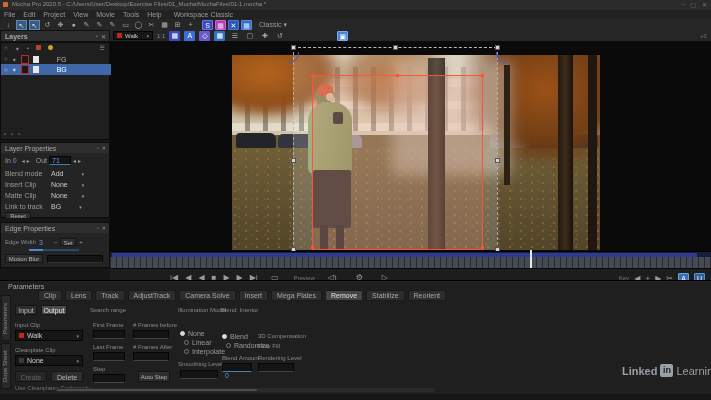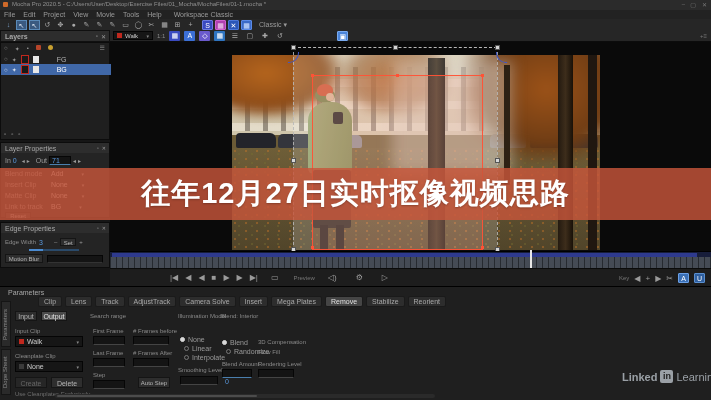--- a/index.html
+++ b/index.html
@@ -257,23 +257,20 @@
     </div>
     <div class="abs" style="left:28px;top:26px;width:50px;height:2px;background:#2a4a6a;">
       <div style="width:14px;height:2px;background:#4a8ad0;"></div>
     </div>
     <div class="abs" style="left:4px;top:31px;display:flex;gap:4px;align-items:center;">
       <span class="btn" style="width:38px;height:9px;line-height:9px;font-size:6px;">Motion Blur</span>
       <span class="field" style="width:56px;height:8px;display:inline-block;border-bottom-color:#333;"></span>
     </div>
   </div>
 
-  <div class="abs" style="left:0;top:168px;width:711px;height:52px;background:rgba(199,86,58,.82);z-index:50;display:flex;align-items:center;justify-content:center;">
-    <span class="banner-text">往年12月27日实时抠像视频思路</span>
-  </div>
 
   <div class="abs" style="left:110px;top:251px;width:601px;height:6px;background:#171d3a;border-top:1px solid #000;box-sizing:border-box;">
     <div style="position:absolute;left:2px;top:1px;width:585px;height:4px;background:#2e3a8e;"></div>
   </div>
   <div class="abs" style="left:110px;top:257px;width:601px;height:11px;background:#454b55;
        background-image:repeating-linear-gradient(90deg,#262a30 0 1px,transparent 1px 6px),repeating-linear-gradient(90deg,rgba(20,22,26,.9) 0 1px,transparent 1px 30px);"></div>
   <div class="abs" style="left:530px;top:250px;width:2px;height:18px;background:#e8e8e8;z-index:60;"></div>
 
   <div class="abs" style="left:110px;top:268px;width:601px;height:18px;background:#1d1d1d;border-top:1px solid #0b0b0b;box-sizing:border-box;">
     <div class="transport abs" style="left:60px;top:4px;">
@@ -294,21 +291,21 @@
       <span class="lbl6" style="color:#777;">Key</span>
       <span>◀</span>
       <span>+</span>
       <span>▶</span>
       <span>✂</span>
       <span class="modicon" style="background:#3a6fb5;border:1px solid #6a9fe5;">A</span>
       <span class="modicon" style="background:#2f5f9f;border:1px solid #5a8fd0;">U</span>
     </div>
   </div>
 
-  <div class="abs" style="left:0;top:286px;width:711px;height:114px;background:#1f1f1f;border-top:1px solid #000;box-sizing:border-box;">
+  <div class="abs" style="left:0;top:280px;width:711px;height:114px;background:#1f1f1f;border-top:1px solid #000;box-sizing:border-box;">
     <span class="ptitle abs" style="left:8px;top:2px;">Parameters</span>
 
     <div class="vtab abs" style="left:1px;top:14px;height:46px;">Parameters</div>
     <div class="vtab abs" style="left:1px;top:62px;height:46px;">Dope Sheet</div>
 
     <div class="abs" style="left:38px;top:9px;display:flex;gap:3px;">
       <span class="tab">Clip</span>
       <span class="tab">Lens</span>
       <span class="tab">Track</span>
       <span class="tab">AdjustTrack</span>

